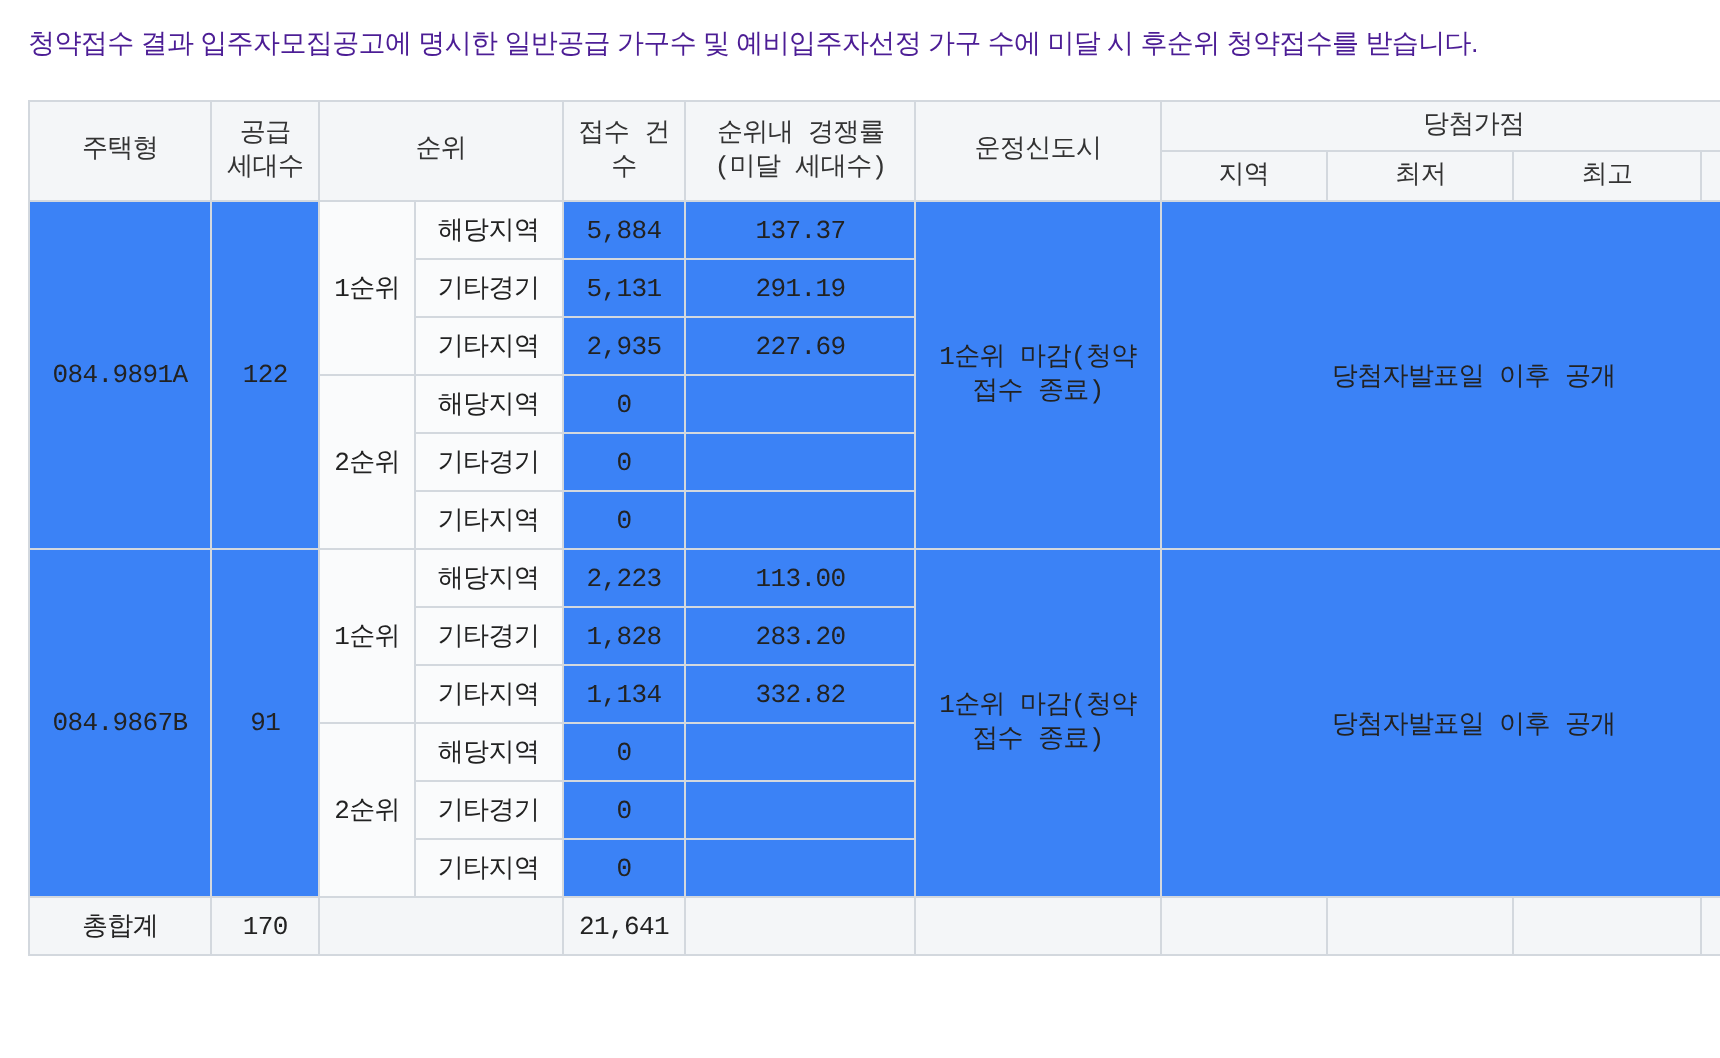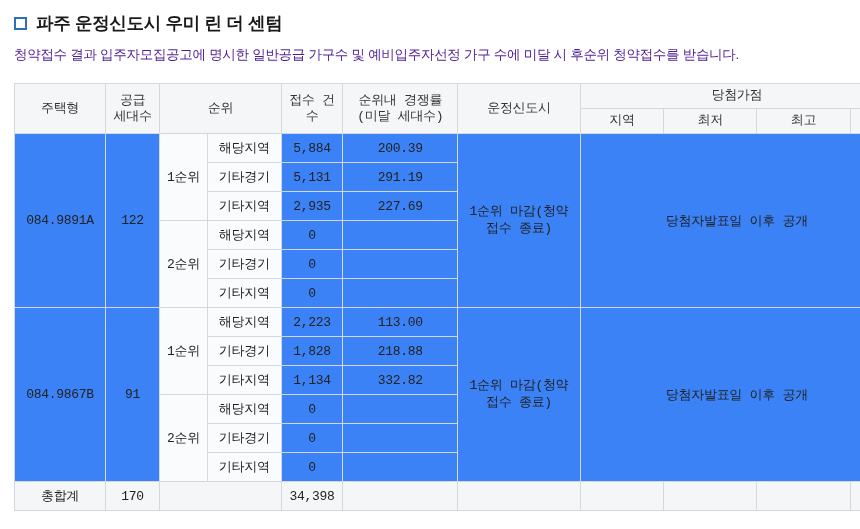--- a/index.html
+++ b/index.html
@@ -112,24 +112,20 @@
   col.c-region  { width: 77px; }
   col.c-min     { width: 86px; }
   col.c-max     { width: 86px; }
   col.c-cut     { width: 40px; }
 </style>
 </head>
 <body>
 
 <div class="page">
 
-  <div class="title-row">
-    <span class="title-marker"></span>
-    <span class="title-text">파주 운정신도시 우미 린 더 센텀</span>
-  </div>
 
   <div class="desc">청약접수 결과 입주자모집공고에 명시한 일반공급 가구수 및 예비입주자선정 가구 수에 미달 시 후순위 청약접수를 받습니다.</div>
 
   <div class="table-wrap">
     <table class="result">
       <colgroup>
         <col class="c-type">
           <col class="c-supply">
           <col class="c-rank">
           <col class="c-area">
@@ -162,21 +158,21 @@
         </tr>
       </thead>
       <tbody>
 
         <tr>
           <td rowspan="6">084.9891A</td>
           <td rowspan="6">122</td>
           <td rowspan="3" class="rank-label">1순위</td>
           <td class="sub-label">해당지역</td>
           <td class="num">5,884</td>
-          <td class="num">200.39</td>
+          <td class="num">137.37</td>
           <td rowspan="6" class="two-line">1순위 마감(청약 접수 종료)</td>
           <td rowspan="6" colspan="4">당첨자발표일 이후 공개</td>
         </tr>
         <tr>
           <td class="sub-label">기타경기</td>
           <td class="num">5,131</td>
           <td class="num">291.19</td>
         </tr>
         <tr>
           <td class="sub-label">기타지역</td>
@@ -206,21 +202,21 @@
           <td rowspan="3" class="rank-label">1순위</td>
           <td class="sub-label">해당지역</td>
           <td class="num">2,223</td>
           <td class="num">113.00</td>
           <td rowspan="6" class="two-line">1순위 마감(청약 접수 종료)</td>
           <td rowspan="6" colspan="4">당첨자발표일 이후 공개</td>
         </tr>
         <tr>
           <td class="sub-label">기타경기</td>
           <td class="num">1,828</td>
-          <td class="num">218.88</td>
+          <td class="num">283.20</td>
         </tr>
         <tr>
           <td class="sub-label">기타지역</td>
           <td class="num">1,134</td>
           <td class="num">332.82</td>
         </tr>
         <tr>
           <td rowspan="3" class="rank-label">2순위</td>
           <td class="sub-label">해당지역</td>
           <td class="num">0</td>
@@ -234,21 +230,21 @@
         <tr>
           <td class="sub-label">기타지역</td>
           <td class="num">0</td>
           <td class="num"></td>
         </tr>
 
         <tr class="total">
           <td>총합계</td>
           <td>170</td>
           <td colspan="2"></td>
-          <td class="num bold">34,398</td>
+          <td class="num bold">21,641</td>
           <td></td>
           <td></td>
           <td></td>
           <td></td>
           <td></td>
           <td></td>
         </tr>
 
       </tbody>
     </table>

